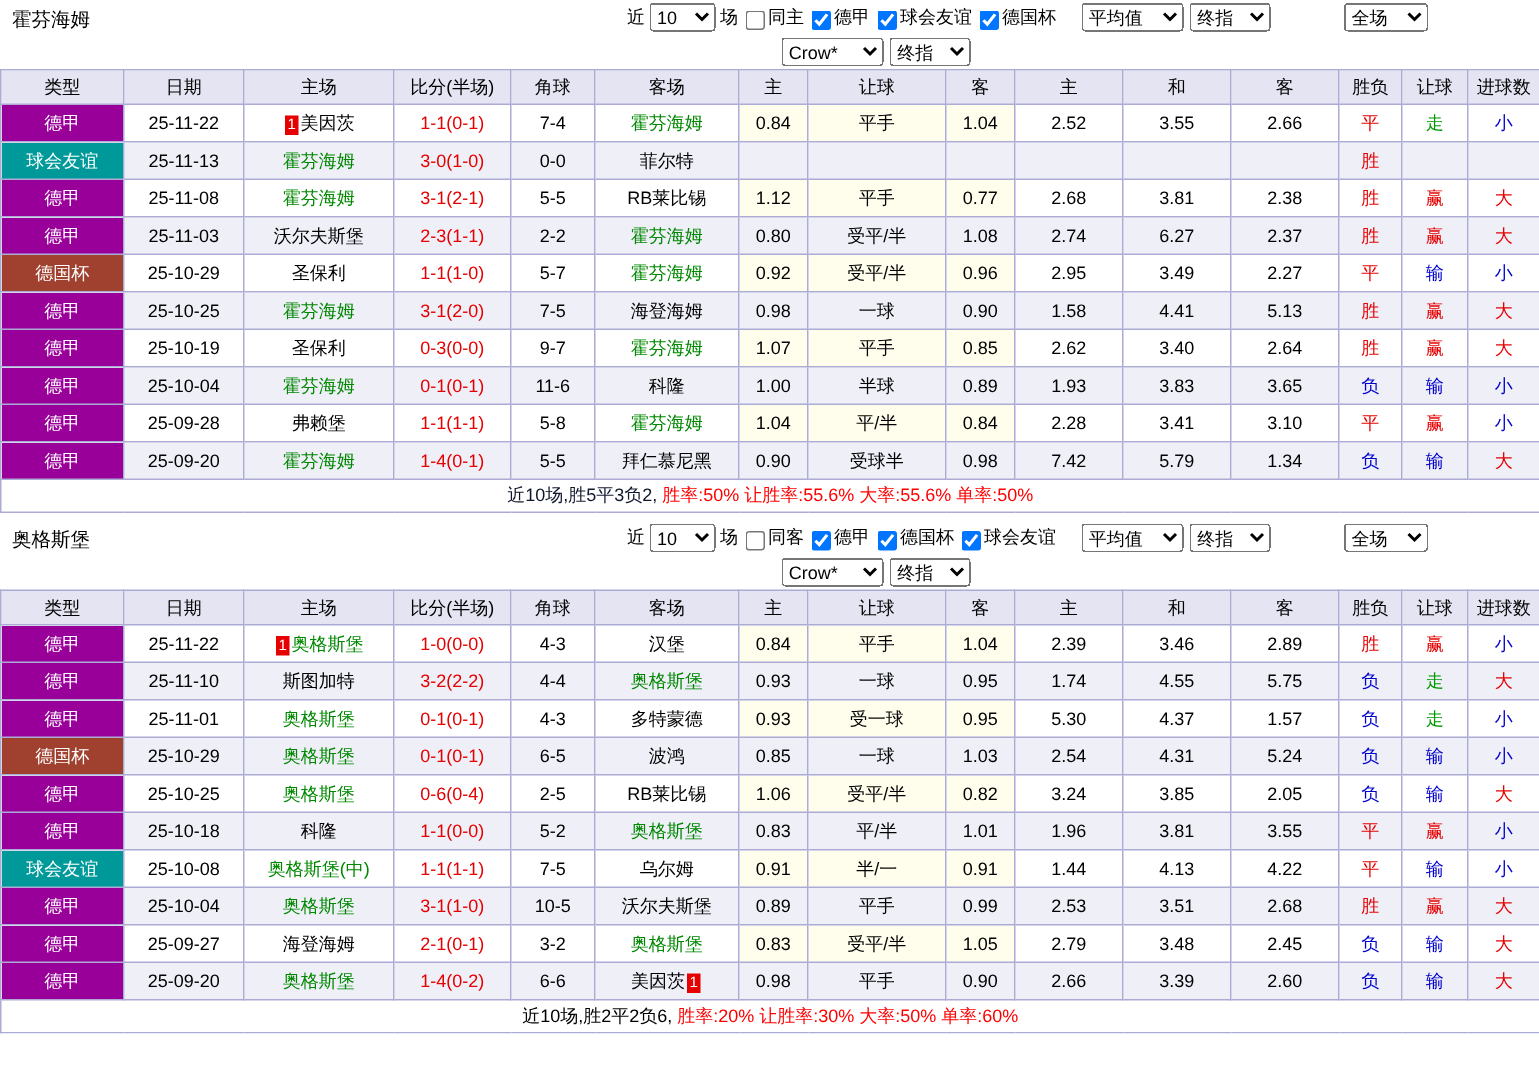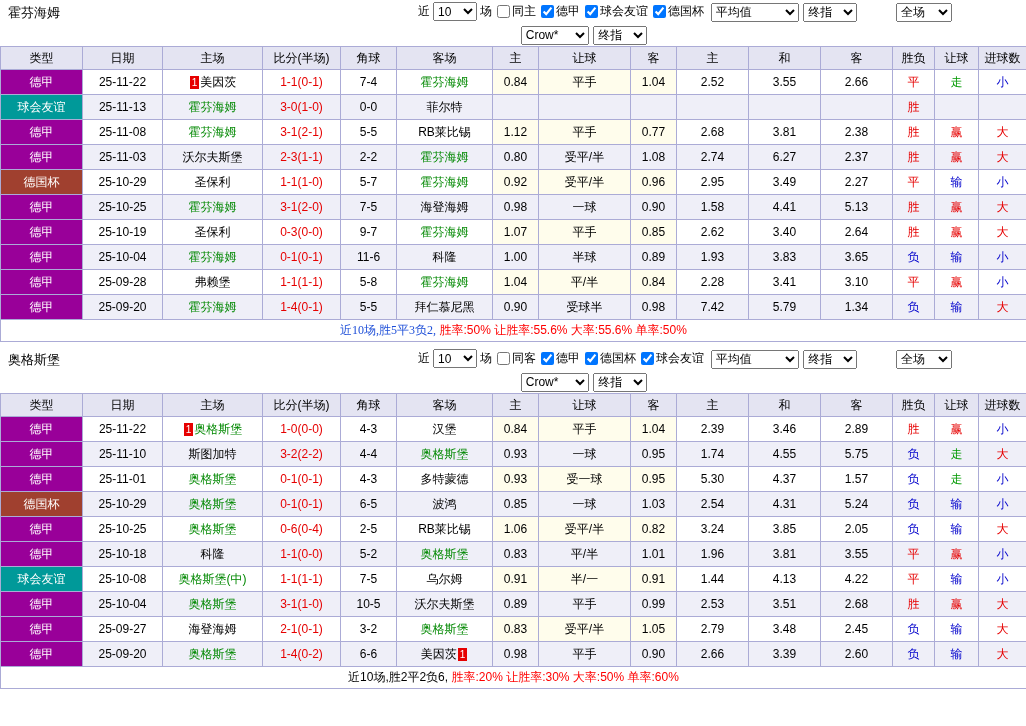--- a/index.html
+++ b/index.html
@@ -12,31 +12,31 @@
   .radio-opt { display: flex; align-items: center; gap: 3px; color: #fff; font-size: 12px; cursor: pointer; }
   .radio-opt input { margin: 0; }
 
   
   .section { position: relative; }
   .section + .section { margin-top: 5px; }
   .band { position: relative; height: 23px; }
   .team-name { position: absolute; left: 8px; top: 4px; font-size: 13px; color: #000; cursor: pointer; }
   .filters { position: absolute; left: 418px; top: 2px; display: flex; align-items: center; font-size: 12px; white-space: nowrap; }
   .filters select { margin: 0 3px; }
-  .filters label.cb { display: flex; align-items: center; margin-left: 5px; cursor: pointer; }
+  .filters label.cb { display: flex; align-items: flex-end; margin-left: 5px; cursor: pointer; }
   .filters label.cb input { margin: 0 2px 0 0; }
   .grp { position: absolute; top: 2px; text-align: center; }
   .grp-crow  { left: 492px; width: 184px; }
   .grp-avg   { left: 676px; width: 216px; }
   .grp-scope { left: 857px; width: 134px; }
   select { font-size: 12px; height: 19px; }
   .s-count { width: 44px; }
   .s-crow  { width: 68px; }
   .s-type  { width: 54px; }
-  .s-avg   { width: 88px; }
+  .s-avg   { width: 68px; }
   .s-scope { width: 56px; }
 
   
   table.results-table { width: 1026px; border-collapse: collapse; table-layout: fixed; font-size: 12px; }
   th, td { border: 1px solid #ABABD6; text-align: center; padding: 0; overflow: hidden; white-space: nowrap; }
   thead th { background: #E4E4F2; height: 23px; font-weight: normal; color: #000; }
   tbody td { height: 25px; color: #000; }
   tr.plain td { background: #fff; }
   tr.alt td { background: #EFEFF8; }
   tr.plain td.c-odds { background: #FFFDEC; }
@@ -285,21 +285,21 @@
             <td class="avg">7.42</td>
             <td class="avg">5.79</td>
             <td class="avg">1.34</td>
             <td class="res" style="color: rgb(0, 0, 204);">负</td>
             <td class="res" style="color: rgb(0, 0, 204);">输</td>
             <td class="res" style="color: rgb(230, 0, 0);">大</td>
           </tr>
         </tbody>
       <tfoot>
         <tr>
-          <td colspan="15" class="summary"><span style="color: #1d4ed8; font-family: Liberation Serif, serif;">近10场,胜5平3负2,</span><span style="color: rgb(255, 0, 0);"> 胜率:50% 让胜率:55.6% 大率:55.6% 单率:50%</span></td>
+          <td colspan="15" class="summary"><span style="color: #0f172a;">近10场,胜5平3负2,</span><span style="color: rgb(255, 0, 0);"> 胜率:50% 让胜率:55.6% 大率:55.6% 单率:50%</span></td>
         </tr>
       </tfoot>
     </table>
   </div>
 
   <div class="section">
     <div class="band band1">
       <span class="team-name">奥格斯堡</span>
       <div class="filters">
         <span>近</span>

